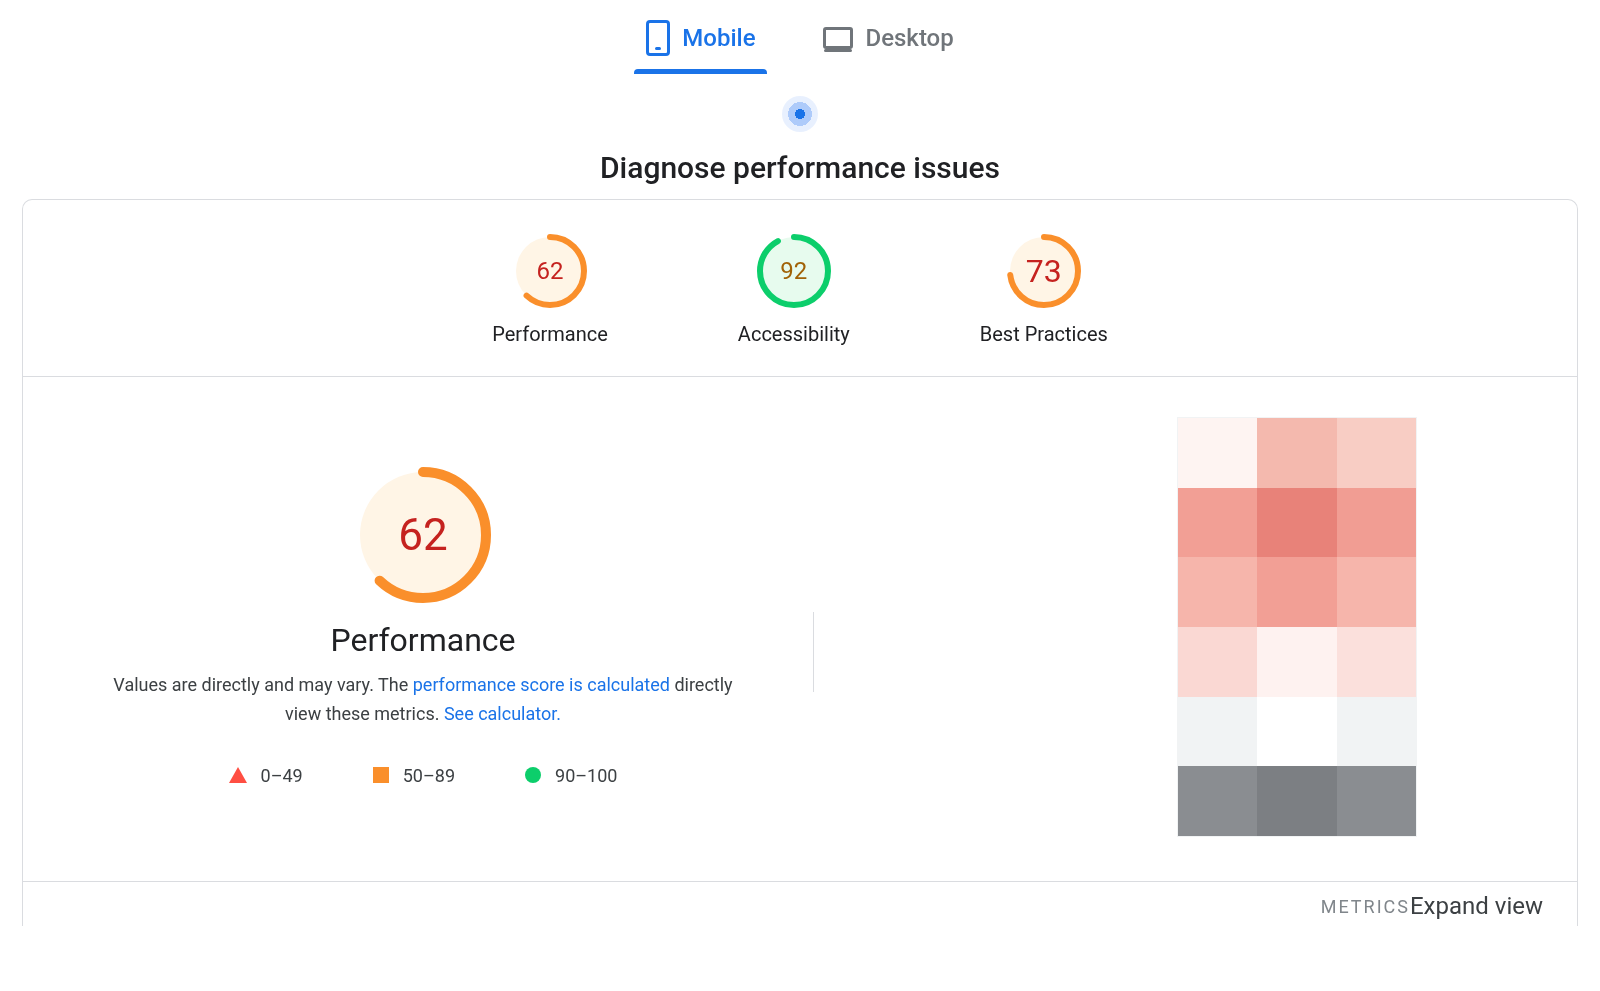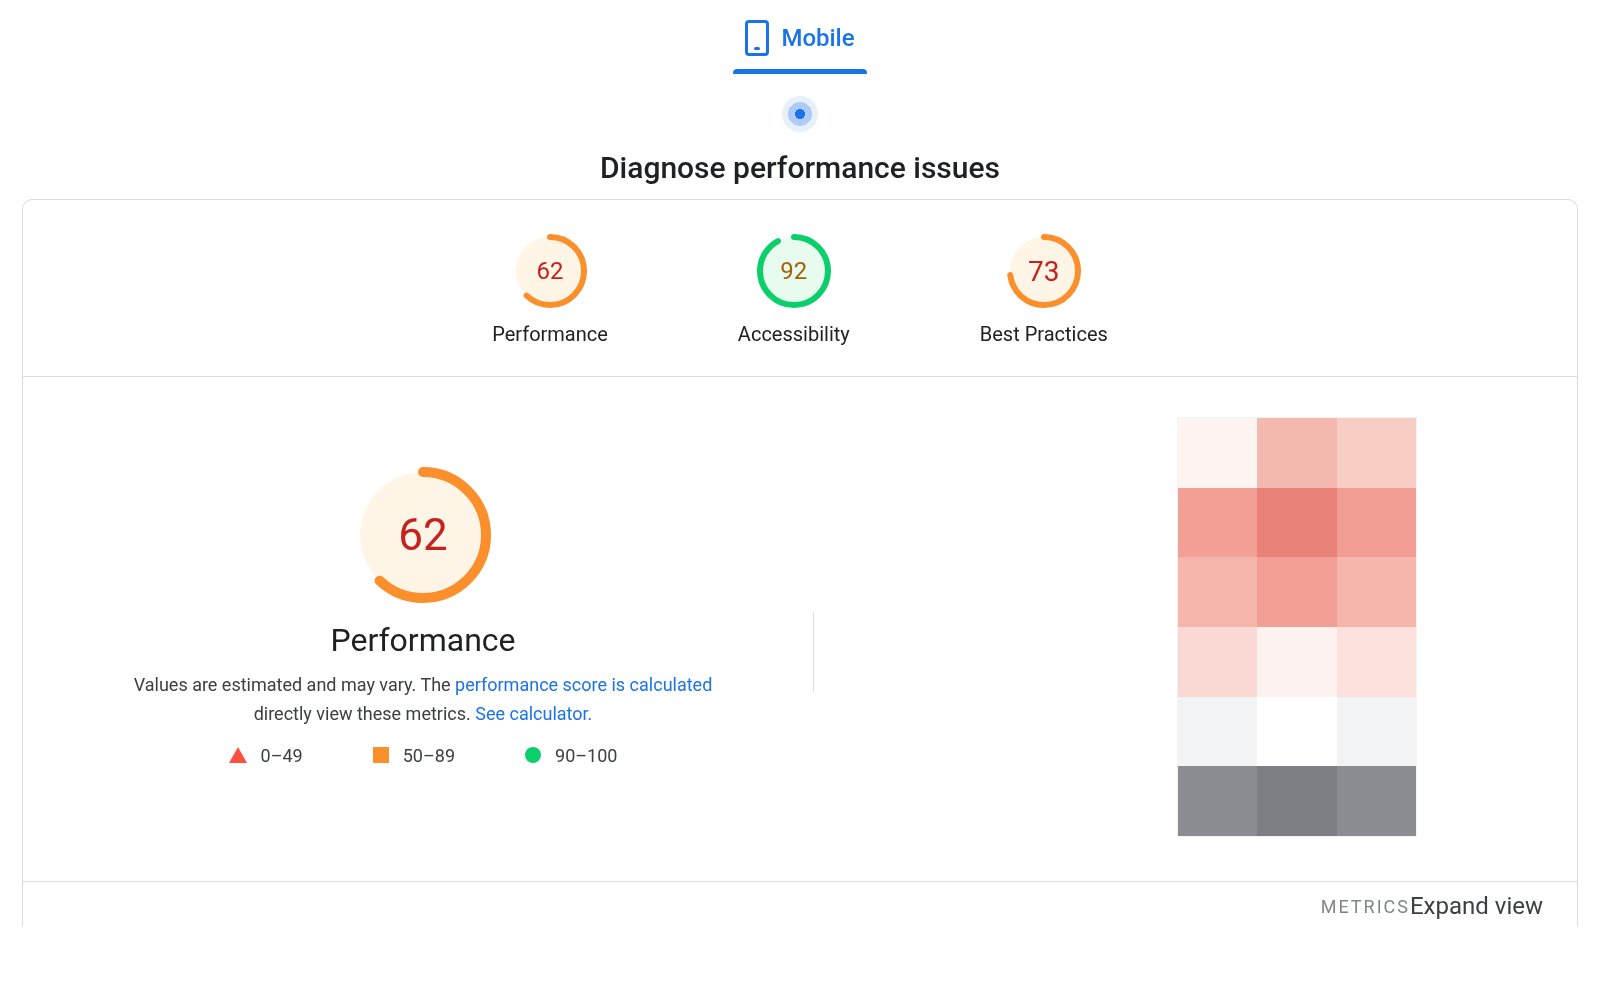--- a/index.html
+++ b/index.html
@@ -114,21 +114,21 @@
   .gauge-big{position:relative;width:136px;height:136px;}
   .gauge-big svg{transform:rotate(-90deg);}
   .gauge-big .num{
     position:absolute;inset:0;display:flex;align-items:center;justify-content:center;
     font-size:44px;font-weight:400;color:var(--orange-deep);
   }
   .perf-title{margin:18px 0 12px 0;font-size:32px;font-weight:400;}
   .perf-desc{font-size:18px;text-align:center;line-height:1.6;color:#3c4043;max-width:640px;}
   .perf-desc a{color:var(--blue);text-decoration:none;}
 
-  .legend{display:flex;gap:70px;margin-top:16px;}
+  .legend{display:flex;gap:70px;margin-top:36px;}
   .legend-item{display:flex;align-items:center;gap:14px;font-size:18px;color:#3c4043;}
   .shape-tri{width:0;height:0;border-left:9px solid transparent;border-right:9px solid transparent;border-bottom:16px solid var(--red);}
   .shape-sq{width:16px;height:16px;background:var(--orange);}
   .shape-circ{width:16px;height:16px;border-radius:50%;background:var(--green);}
 
   .divider-vert{
     width:1px;background:var(--grey-300);height:80px;align-self:center;margin:0 10px;
   }
 
   .screenshot-thumb{
@@ -157,20 +157,24 @@
   }
 </style>
 </head>
 <body>
 
 <div class="tabs">
   <div class="tab active">
     <span class="icon-mobile"></span>
     <span>Mobile</span>
   </div>
+  <div class="tab">
+    <span class="icon-desktop"></span>
+    <span>Desktop</span>
+  </div>
 </div>
 
 <div class="section-header">
   <span class="pulse-icon"></span>
   <h1>Diagnose performance issues</h1>
 </div>
 
 <div class="card">
 
   <div class="gauge-strip">
@@ -189,35 +193,35 @@
        <circle cx="37" cy="37" r="34" fill="none" stroke="#0cce6b" stroke-width="6" stroke-linecap="round" stroke-dasharray="213.62830044410595" stroke-dashoffset="17.090264035528467"></circle>
      </svg>
      <div class="num" style="color:#a16207;font-size:24px">92</div></div>
       <span class="gauge-label">Accessibility</span>
     </div>
     <div class="gauge-col">
       <div class="gauge-small" id="g2"><svg width="74" height="74">
        <circle cx="37" cy="37" r="34" fill="#fff5e6" stroke="none"></circle>
        <circle cx="37" cy="37" r="34" fill="none" stroke="#fa8f2b" stroke-width="6" stroke-linecap="round" stroke-dasharray="213.62830044410595" stroke-dashoffset="57.67964111990861"></circle>
      </svg>
-     <div class="num" style="color:#c5221f;font-size:28px">73</div></div>
+     <div class="num" style="color:#c5221f;font-size:32px">73</div></div>
       <span class="gauge-label">Best Practices</span>
     </div>
   </div>
 
   <div class="perf-block">
     <div class="perf-left">
       <div class="gauge-big" id="gbig"><svg width="136" height="136">
        <circle cx="68" cy="68" r="63" fill="#fff5e6" stroke="none"></circle>
        <circle cx="68" cy="68" r="63" fill="none" stroke="#fa8f2b" stroke-width="10" stroke-linecap="round" stroke-dasharray="395.84067435231395" stroke-dashoffset="150.4194562538793"></circle>
      </svg>
      <div class="num" style="color:#c5221f;font-size:44px">62</div></div>
       <div class="perf-title">Performance</div>
       <div class="perf-desc">
-        <span>Values are estimated and may vary. The </span><a href="#">performance score is calculated</a><span> directly view these metrics. </span><a href="#">See calculator.</a>
+        <span>Values are directly and may vary. The </span><a href="#">performance score is calculated</a><span> directly view these metrics. </span><a href="#">See calculator.</a>
       </div>
       <div class="legend">
         <div class="legend-item">
           <span class="shape-tri"></span>
           <span>0–49</span>
         </div>
         <div class="legend-item">
           <span class="shape-sq"></span>
           <span>50–89</span>
         </div>

